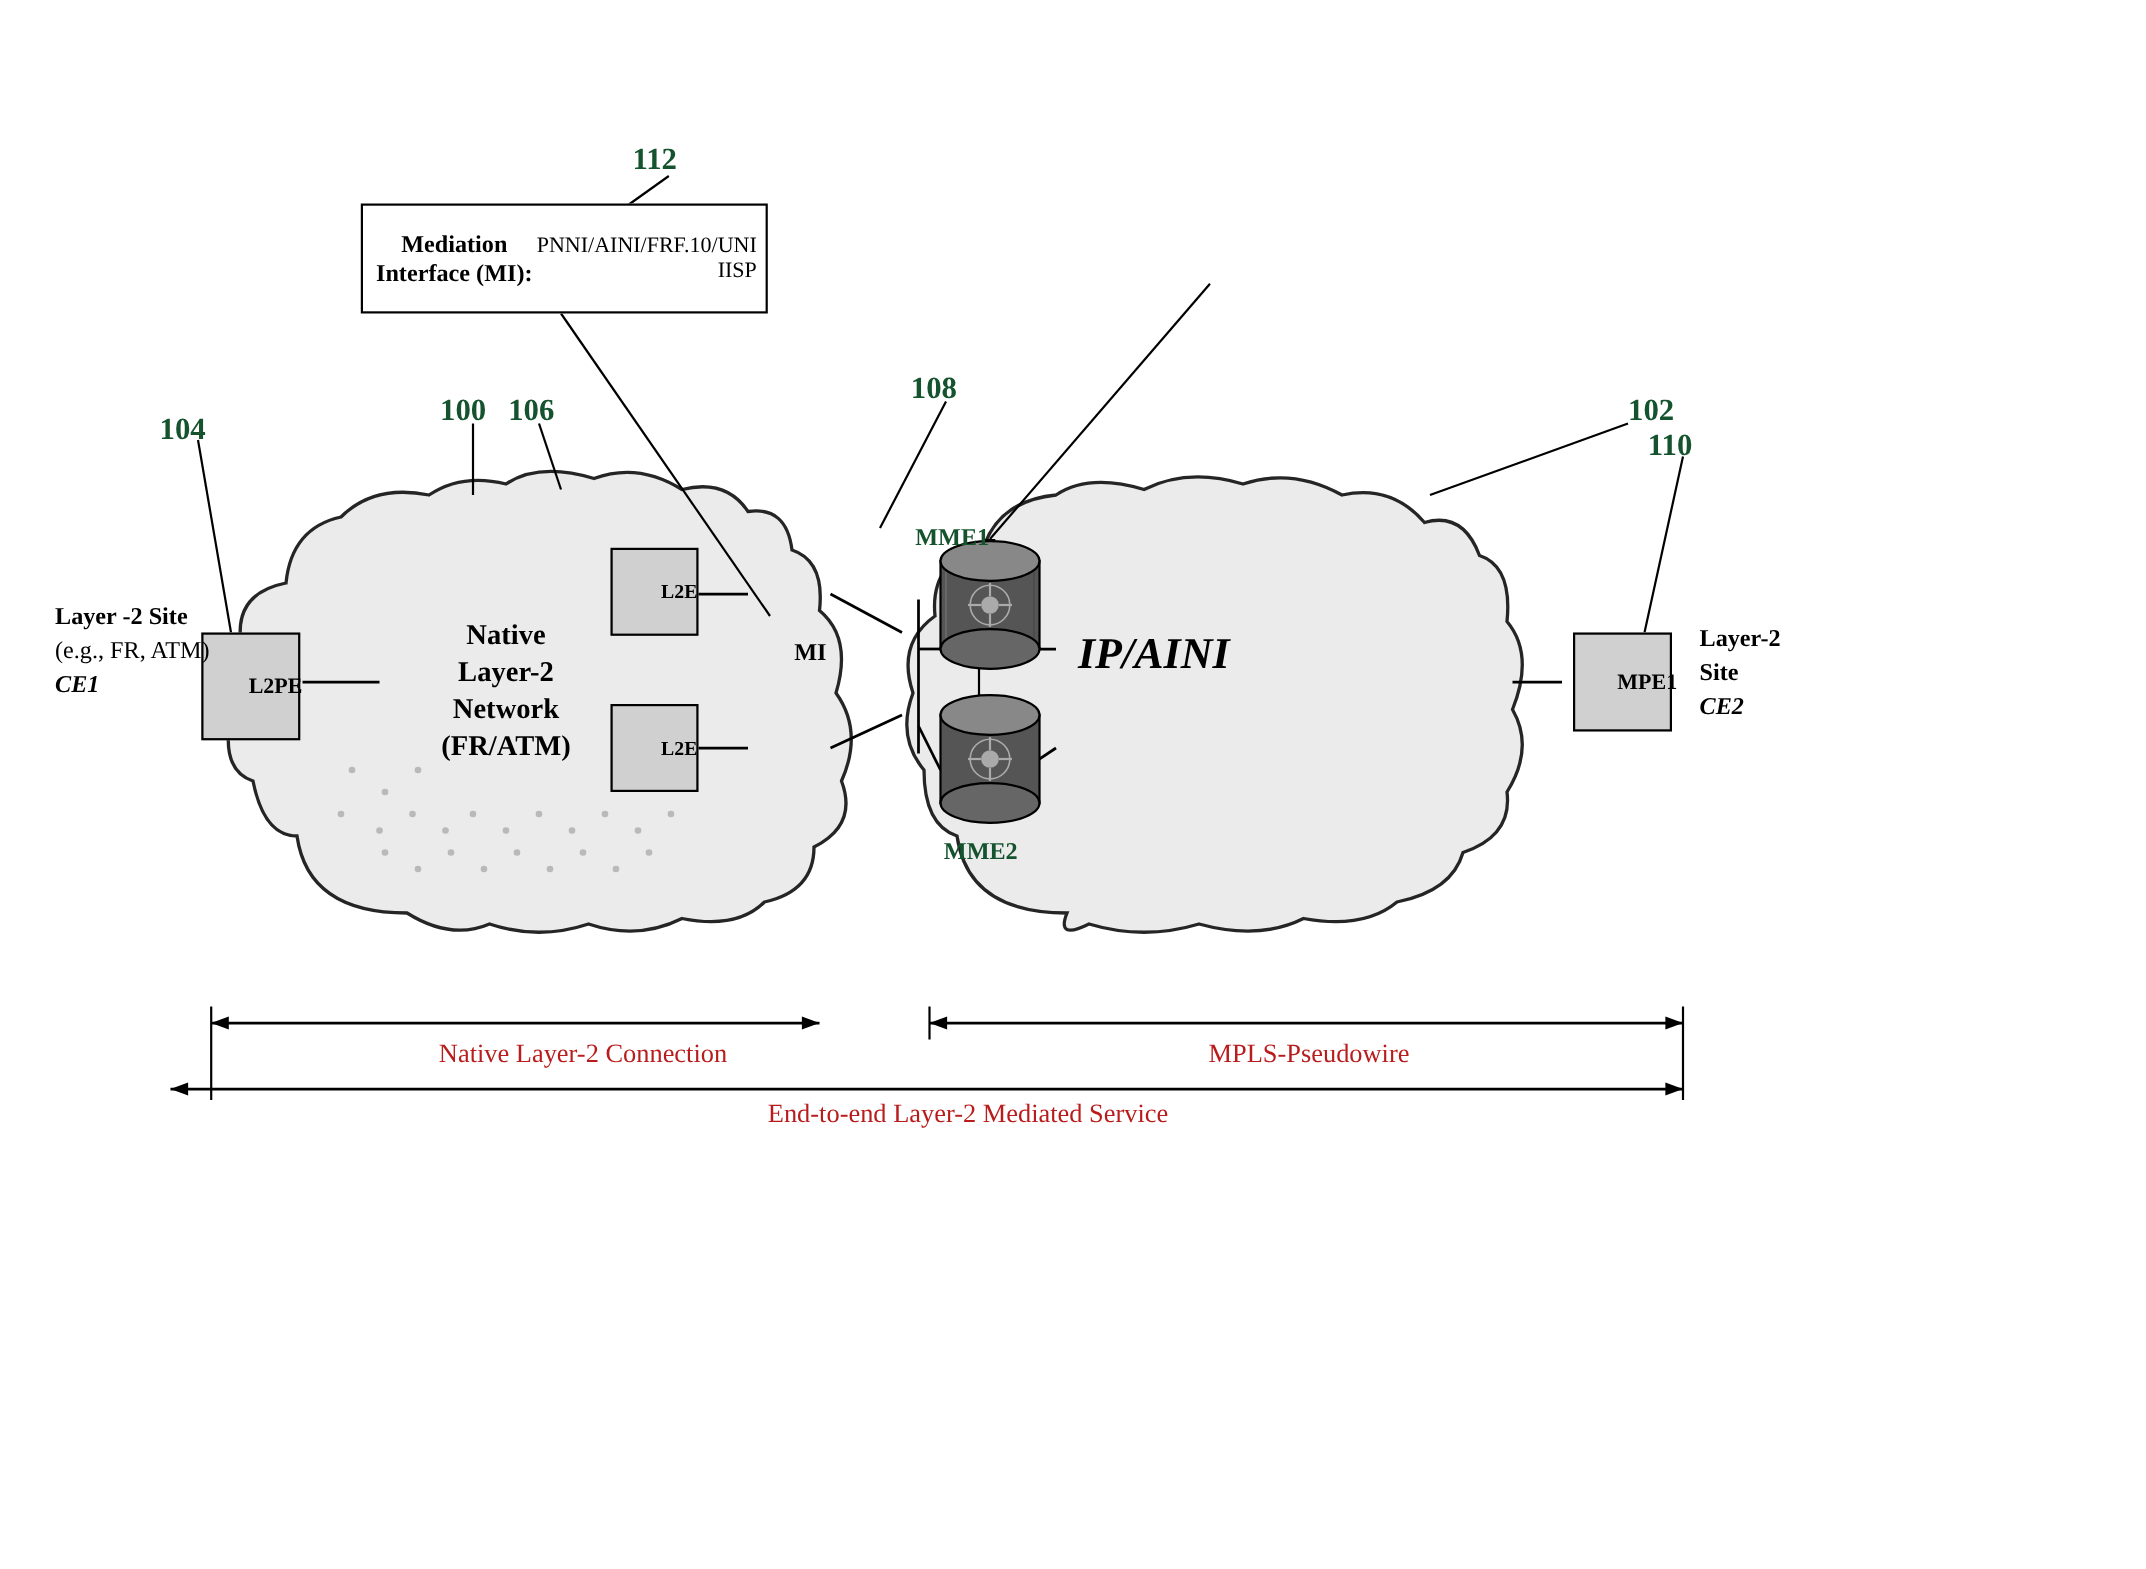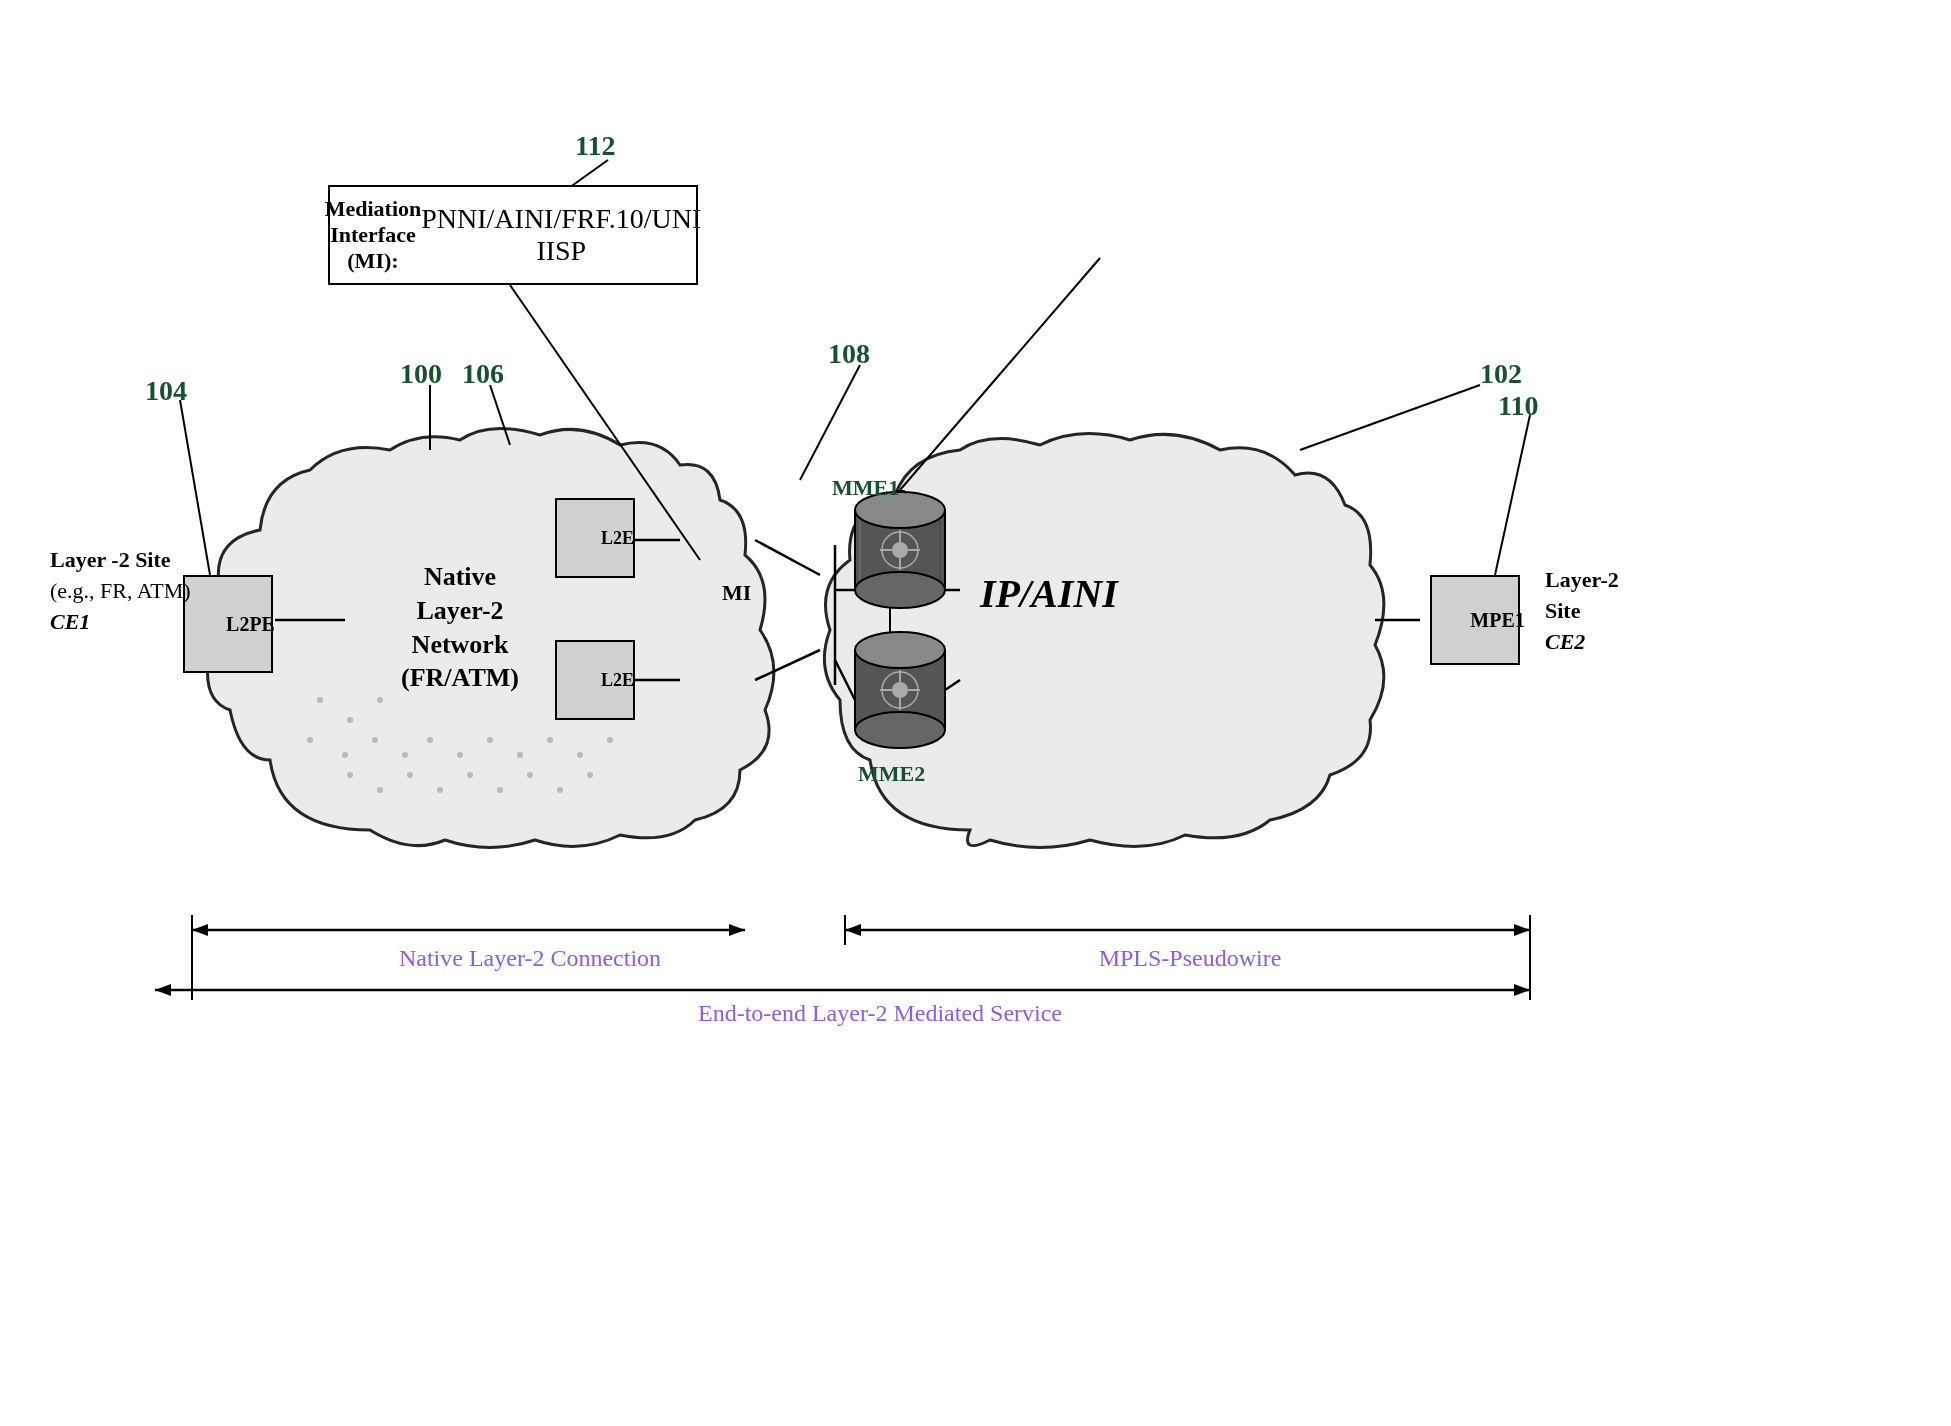--- a/index.html
+++ b/index.html
@@ -105,22 +105,22 @@
       align-items: center;
       justify-content: center;
       padding: 8px;
     }
     #box-mi .line1 {
       font-size: 22px;
       font-weight: bold;
       text-align: center;
     }
     #box-mi .line2 {
-      font-size: 28px;
-      text-align: center;
+      font-size: 20px;
+      text-align: right;
     }
 
     
     #box-mf {
       position: absolute;
       left: 1000px;
       top: 185px;
       width: 330px;
       height: 70px;
       background: #fff;
@@ -175,21 +175,21 @@
       left: 0;
       width: 1951px;
       height: 1426px;
       pointer-events: none;
     }
 
     
     .bottom-label {
       position: absolute;
       font-size: 24px;
-      color: #8b5cf6;
+      color: #b91c1c;
       text-align: center;
     }
 
     
     #label-site-left {
       position: absolute;
       left: 50px;
       top: 545px;
       font-size: 22px;
       text-align: left;

